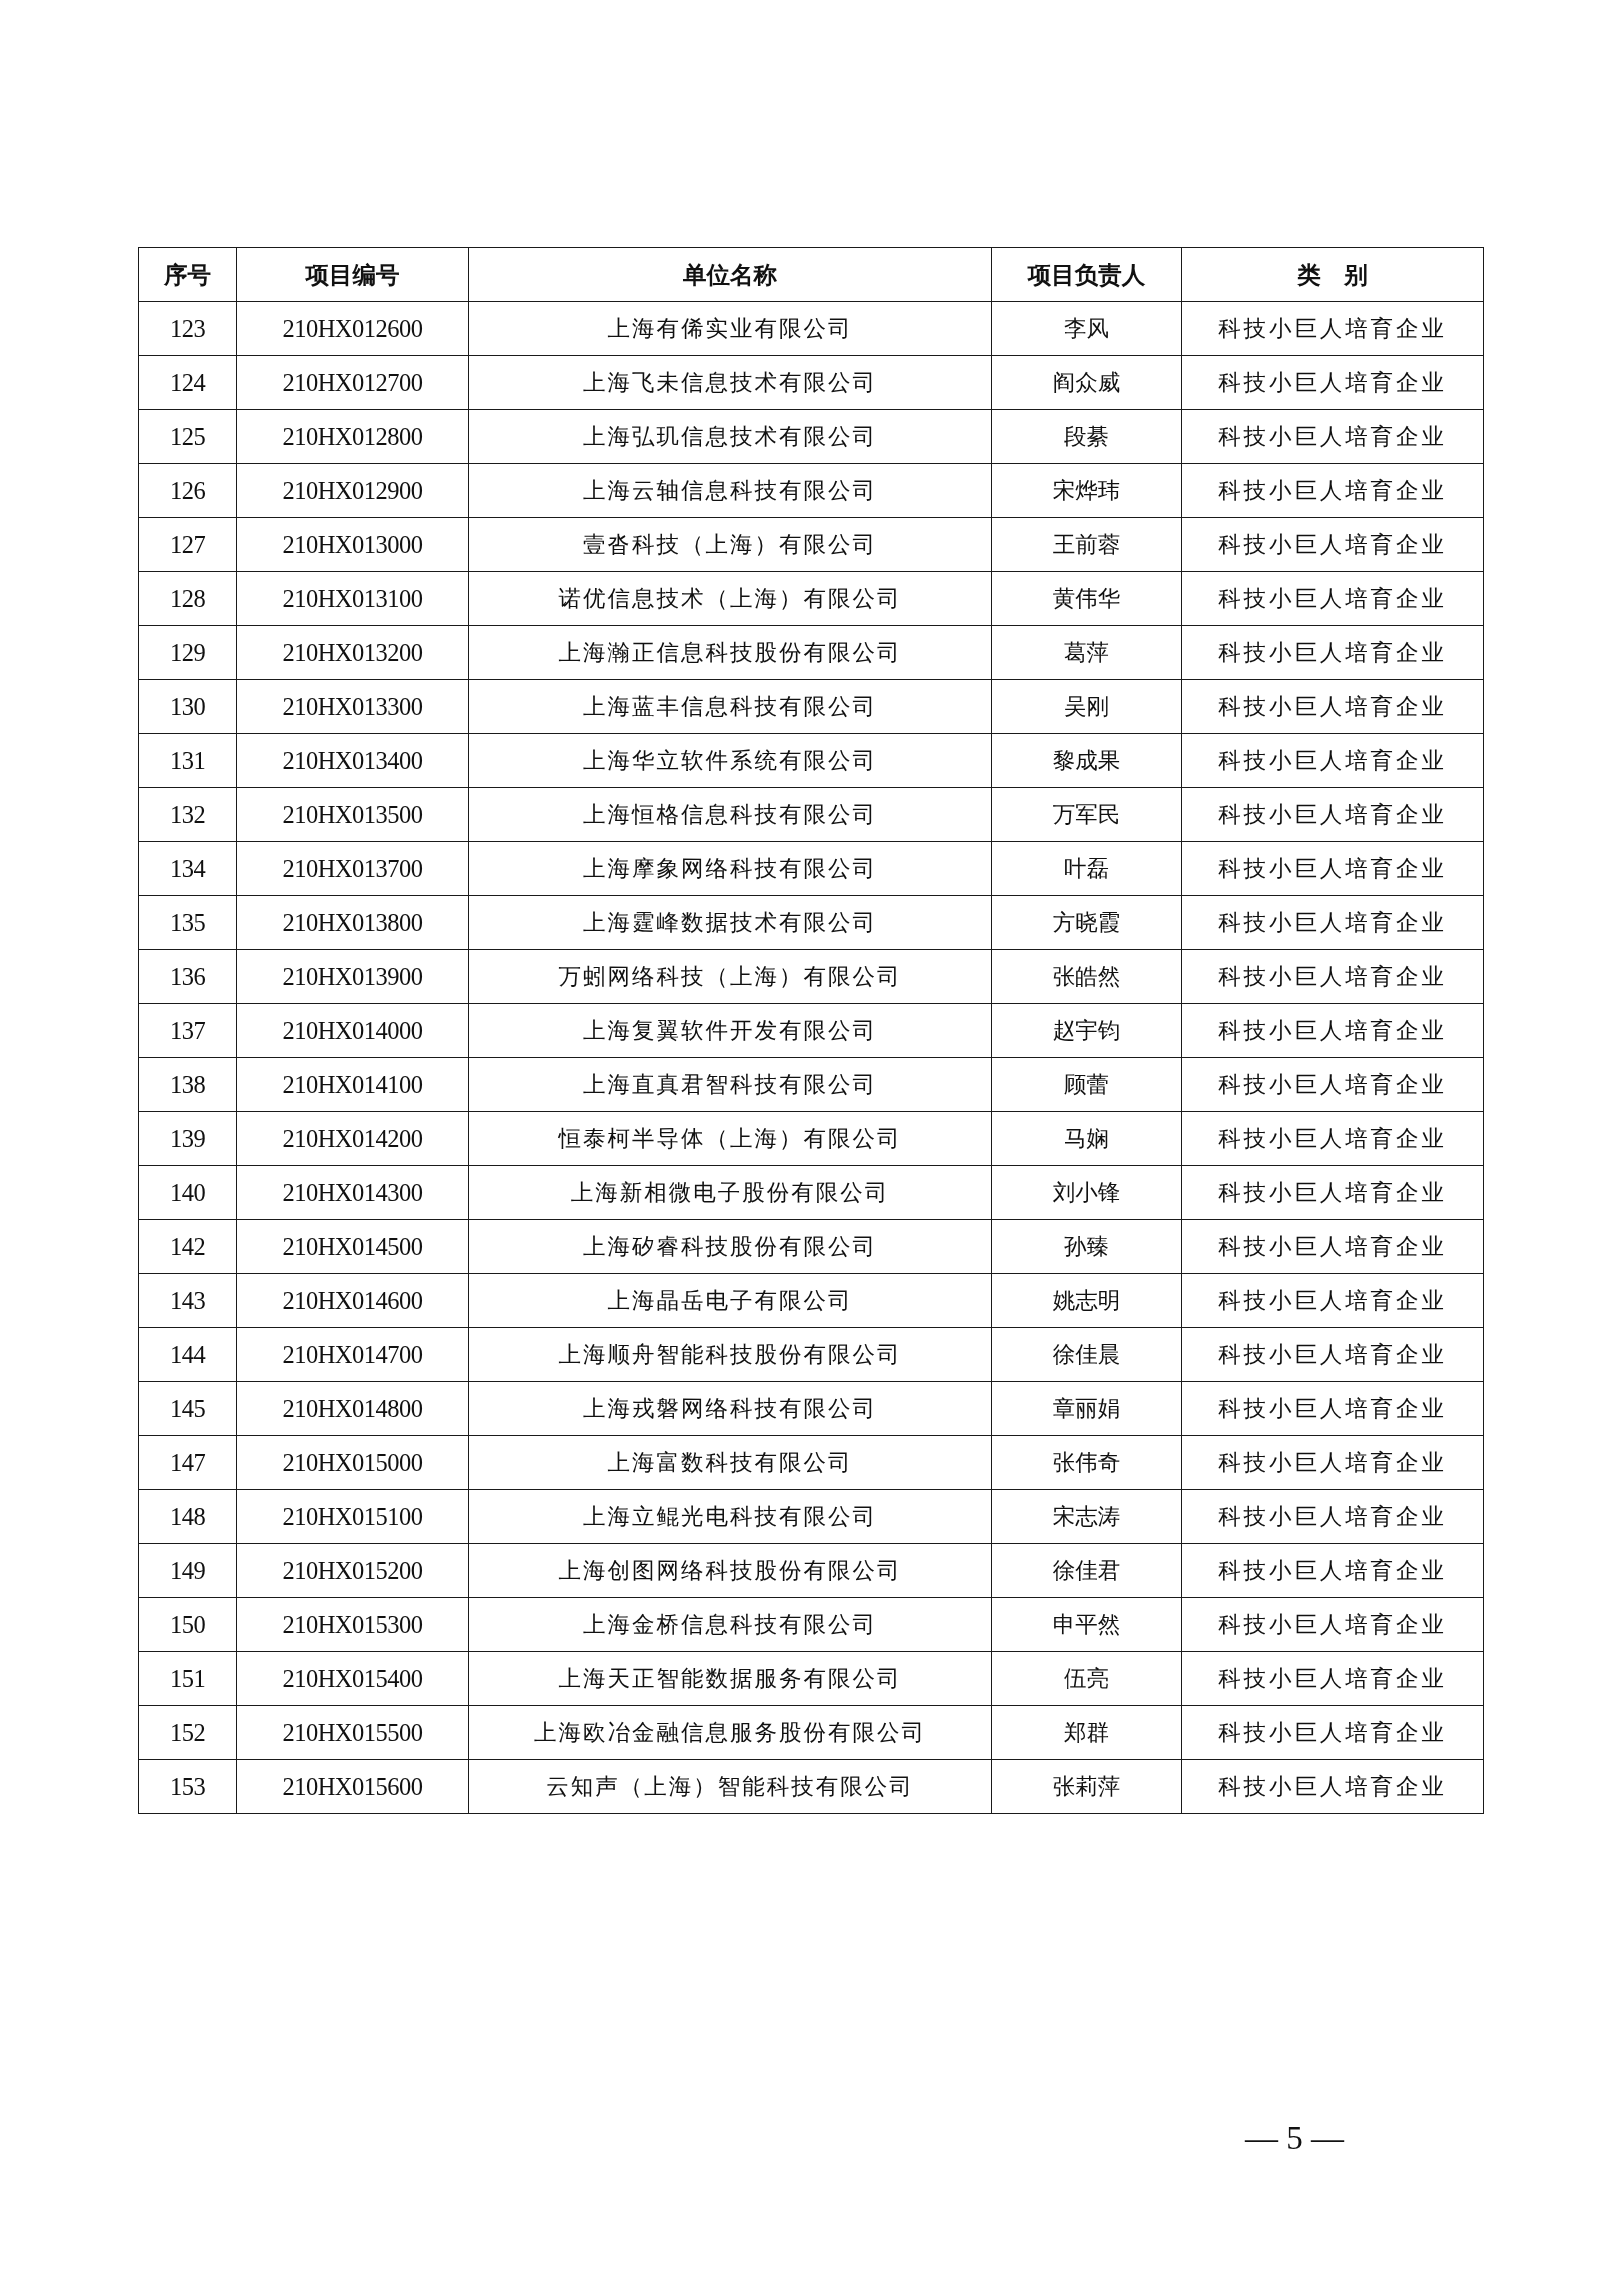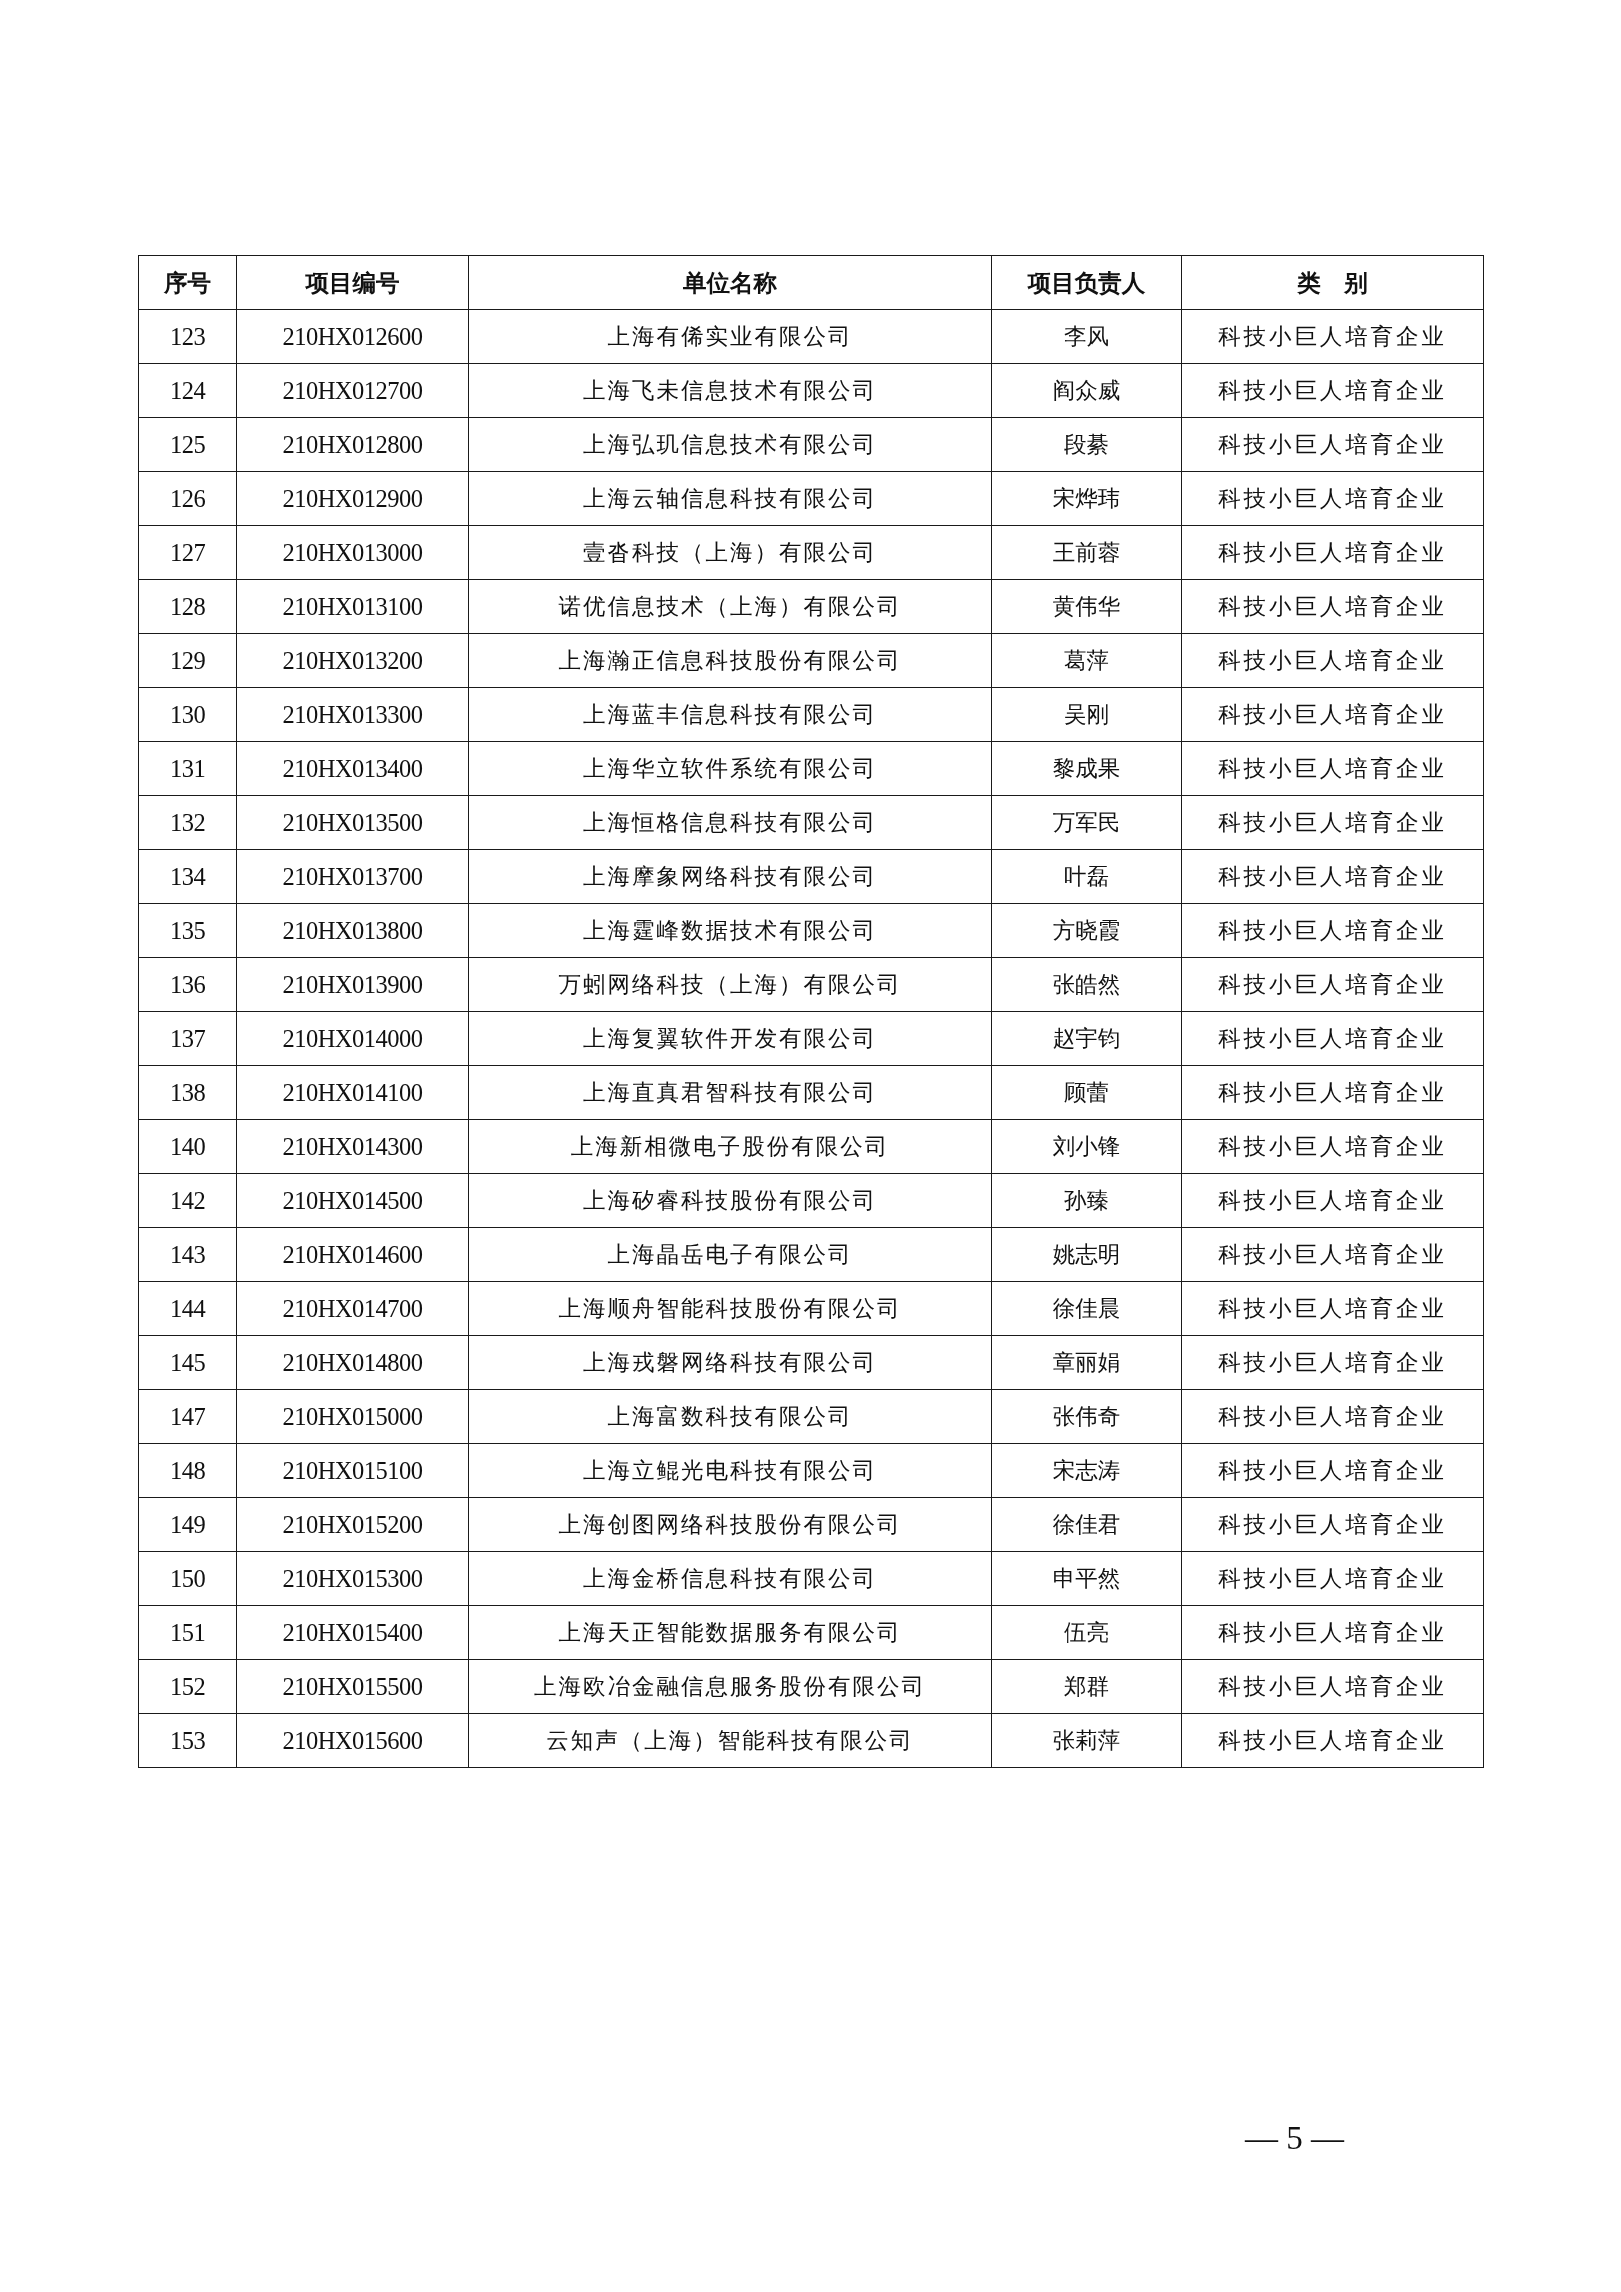--- a/index.html
+++ b/index.html
@@ -1,17 +1,17 @@
 <!DOCTYPE html>
 <html><head>
 <meta charset="utf-8">
 <style>
   html, body { margin:0; padding:0; background:#ffffff; }
   body { width:1621px; height:2293px; position:relative; overflow:hidden; font-family:"DejaVu Serif","Liberation Serif",serif; color:#111; }
-  .tbl { position:absolute; left:138px; top:255px; width:1346px; border-collapse:collapse; table-layout:fixed; }
+  .tbl { position:absolute; left:138px; top:247px; width:1346px; border-collapse:collapse; table-layout:fixed; }
   .tbl td, .tbl th { border:1.5px solid #1a1a1a; height:53px; padding:0; text-align:center; vertical-align:middle; white-space:nowrap; overflow:hidden; }
   .tbl th { font-family:"DejaVu Sans","Liberation Sans",sans-serif; font-weight:bold; font-size:23.5px; }
   .tbl td { font-size:22.5px; }
   .tbl td.code, .tbl td.num { font-family:"Liberation Serif","DejaVu Serif",serif; font-size:24.5px; letter-spacing:-0.5px; }
   .tbl td.cat { letter-spacing:2.9px; }
   .tbl td.name { letter-spacing:2px; }
   .pageno { position:absolute; left:1245px; top:2120px; font-family:"Liberation Serif",serif; font-size:33px; white-space:pre; }
 </style>
 </head>
 <body>
@@ -133,20 +133,27 @@
         <td class="cat">科技小巨人培育企业</td>
       </tr>
       <tr>
         <td class="num">138</td>
         <td class="code">210HX014100</td>
         <td class="name">上海直真君智科技有限公司</td>
         <td class="leader">顾蕾</td>
         <td class="cat">科技小巨人培育企业</td>
       </tr>
       <tr>
+        <td class="num">139</td>
+        <td class="code">210HX014200</td>
+        <td class="name">恒泰柯半导体（上海）有限公司</td>
+        <td class="leader">马娴</td>
+        <td class="cat">科技小巨人培育企业</td>
+      </tr>
+      <tr>
         <td class="num">140</td>
         <td class="code">210HX014300</td>
         <td class="name">上海新相微电子股份有限公司</td>
         <td class="leader">刘小锋</td>
         <td class="cat">科技小巨人培育企业</td>
       </tr>
       <tr>
         <td class="num">142</td>
         <td class="code">210HX014500</td>
         <td class="name">上海矽睿科技股份有限公司</td>

